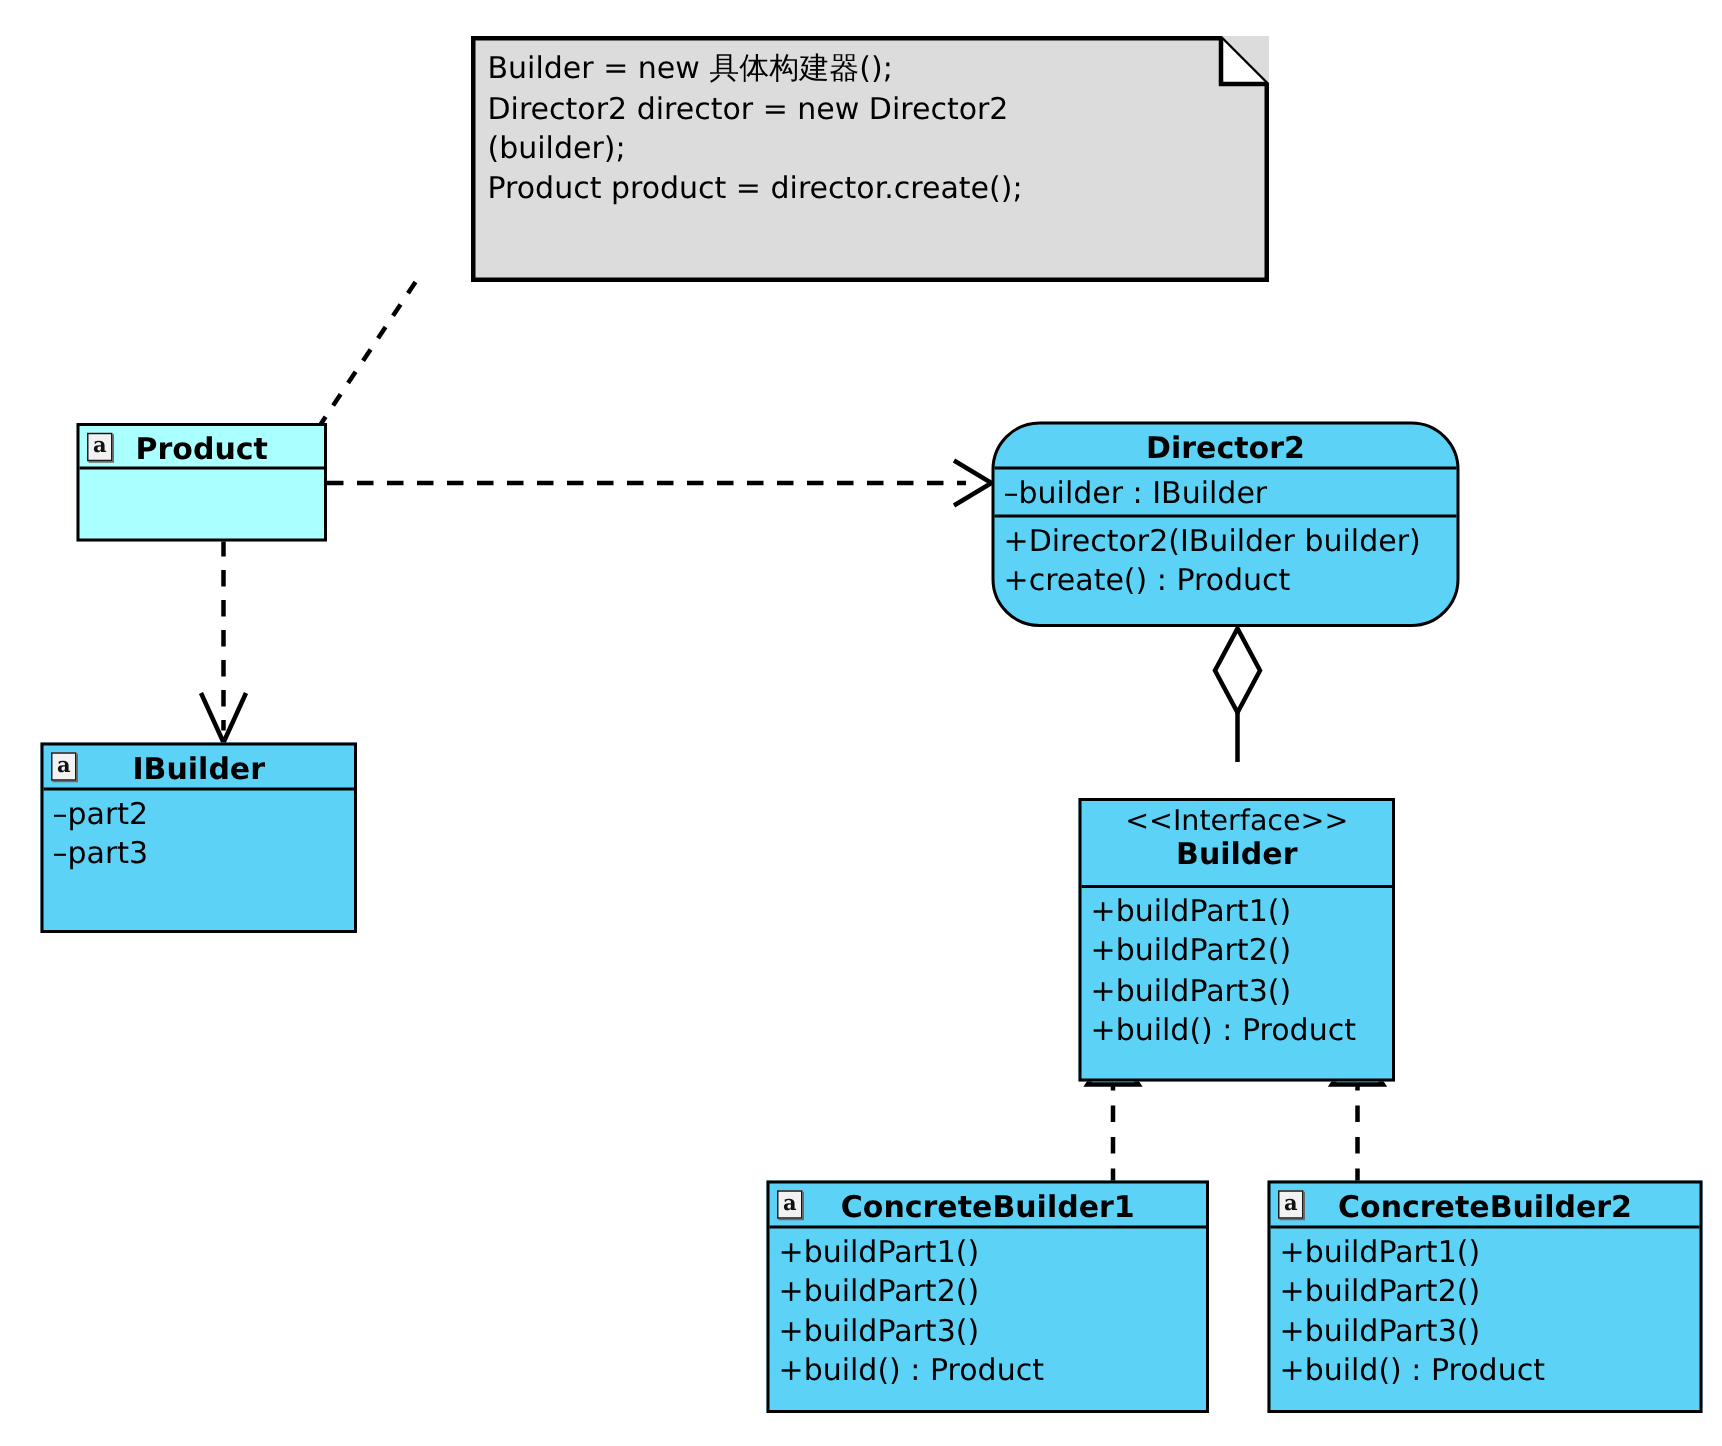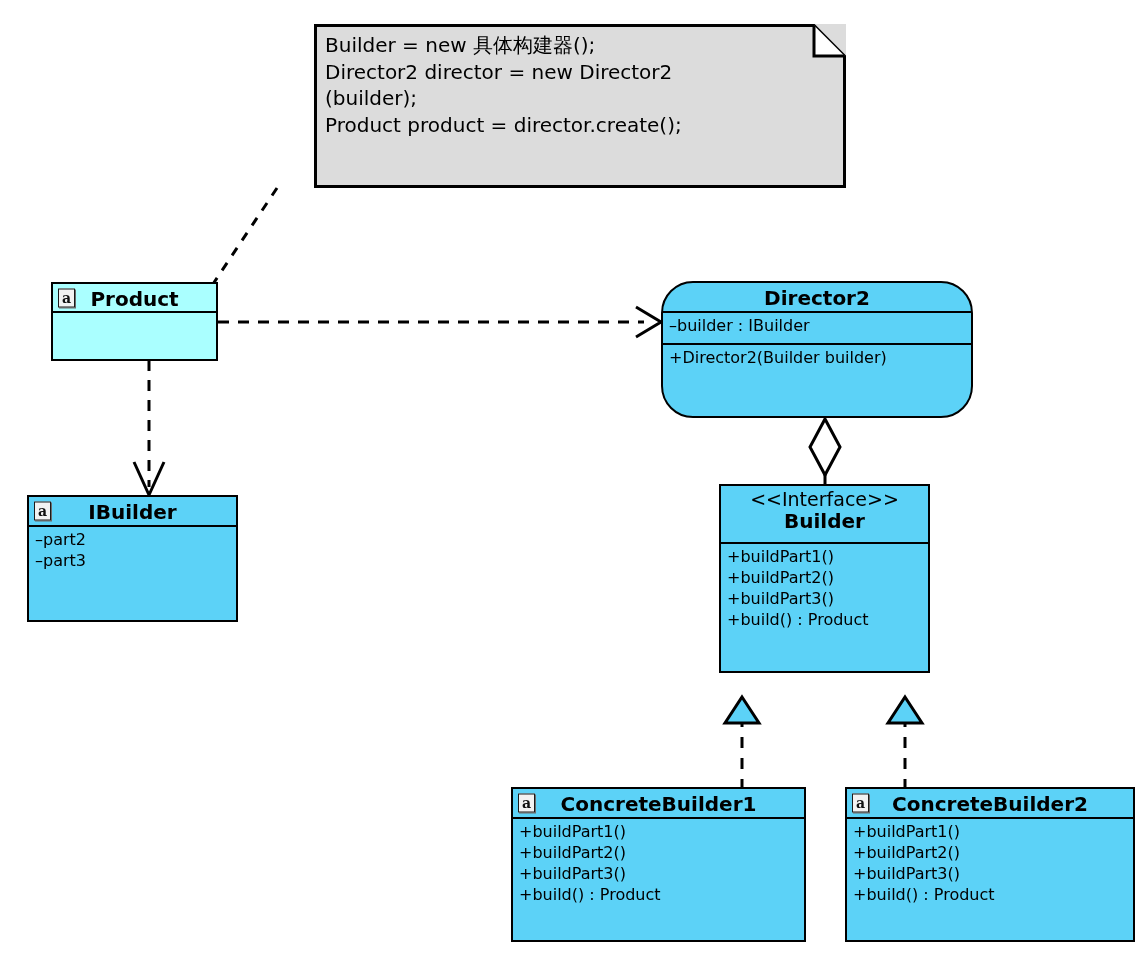--- a/index.html
+++ b/index.html
@@ -55,21 +55,21 @@
   }
   .uml-name {
     display: block;
     font-weight: bold;
     line-height: 1.12;
   }
 
   .uml-compartment {
     box-sizing: border-box;
     padding: 2px 4px 4px 6px;
-    font-size: 16px;
+    font-size: 20px;
     color: #000000;
     line-height: 1.32;
     white-space: nowrap;
   }
   .uml-compartment.ruled { border-bottom: 2px solid #000000; }
   .uml-compartment .row { display: block; }
 
   
   .class-badge {
     position: absolute;
@@ -169,25 +169,26 @@
   </div>
 
   <div class="uml-box" style="left:661px; top:281px; width:312px; height:137px;border-radius:32px;">
     <div class="uml-title" style="height:30px;">
       <span class="uml-name">Director2</span>
     </div>
     <div class="uml-compartment ruled" style="height:32px;">
       <span class="row">–builder : IBuilder</span>
     </div>
     <div class="uml-compartment">
-      <span class="row">+Director2(Builder builder)</span>
-    </div>
-  </div>
-
-  <div class="uml-box" style="left:719px; top:484px; width:211px; height:189px;">
+      <span class="row">+Director2(IBuilder builder)</span>
+      <span class="row">+create() : Product</span>
+    </div>
+  </div>
+
+  <div class="uml-box" style="left:719px; top:532px; width:211px; height:189px;">
     <div class="uml-title" style="height:58px; padding-top:3px;">
       <span class="stereotype">&lt;&lt;Interface&gt;&gt;</span>
       <span class="uml-name">Builder</span>
     </div>
     <div class="uml-compartment">
       <span class="row">+buildPart1()</span>
       <span class="row">+buildPart2()</span>
       <span class="row">+buildPart3()</span>
       <span class="row">+build() : Product</span>
     </div>

